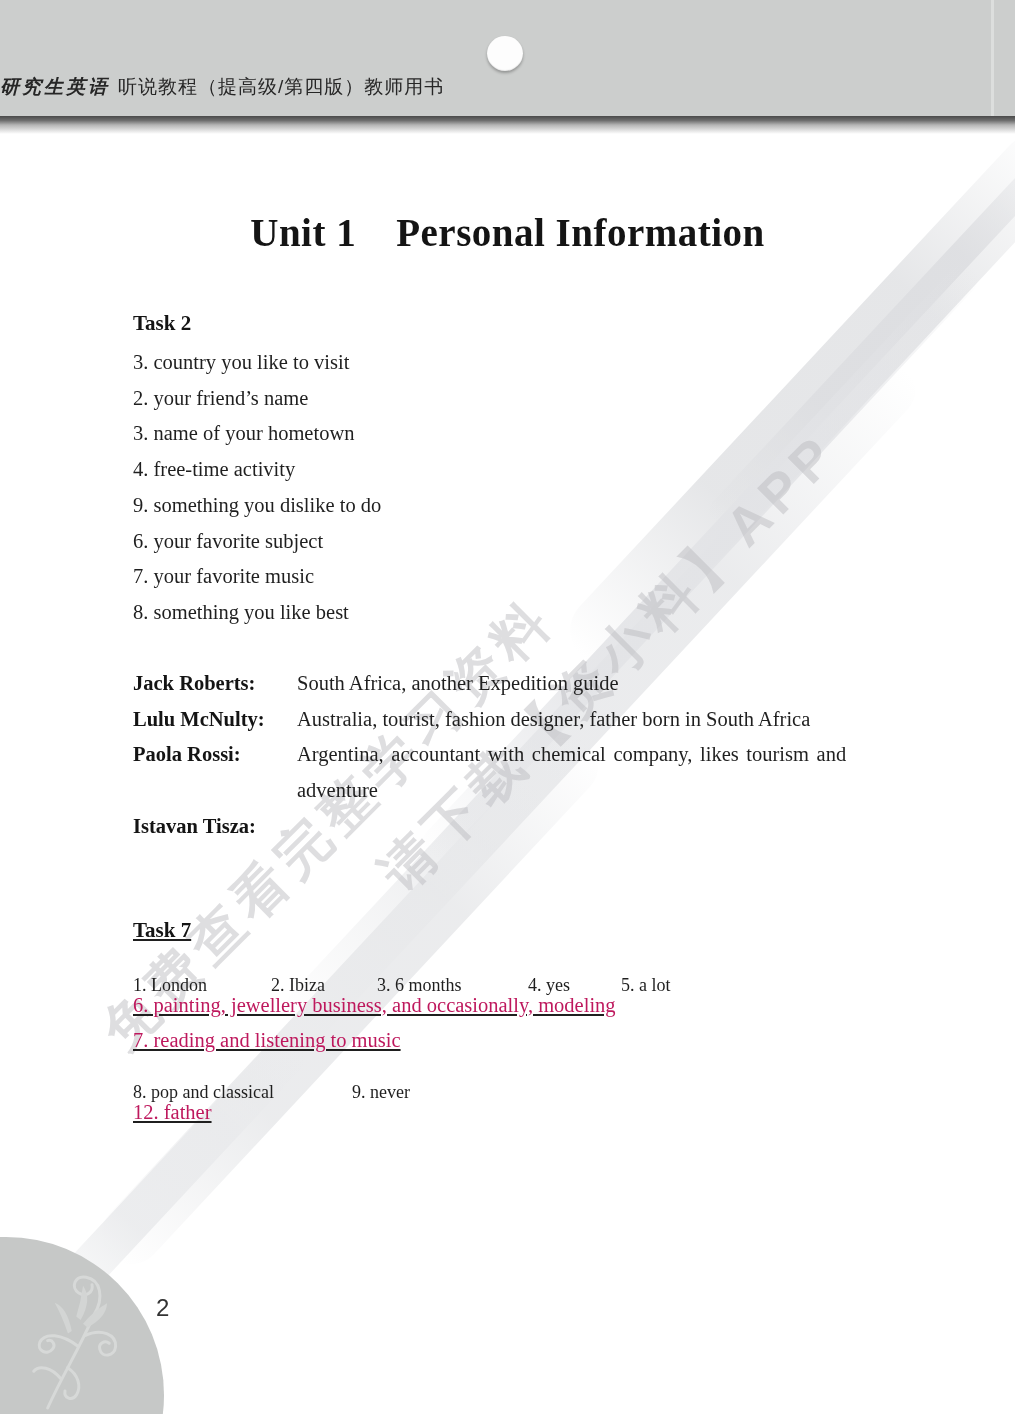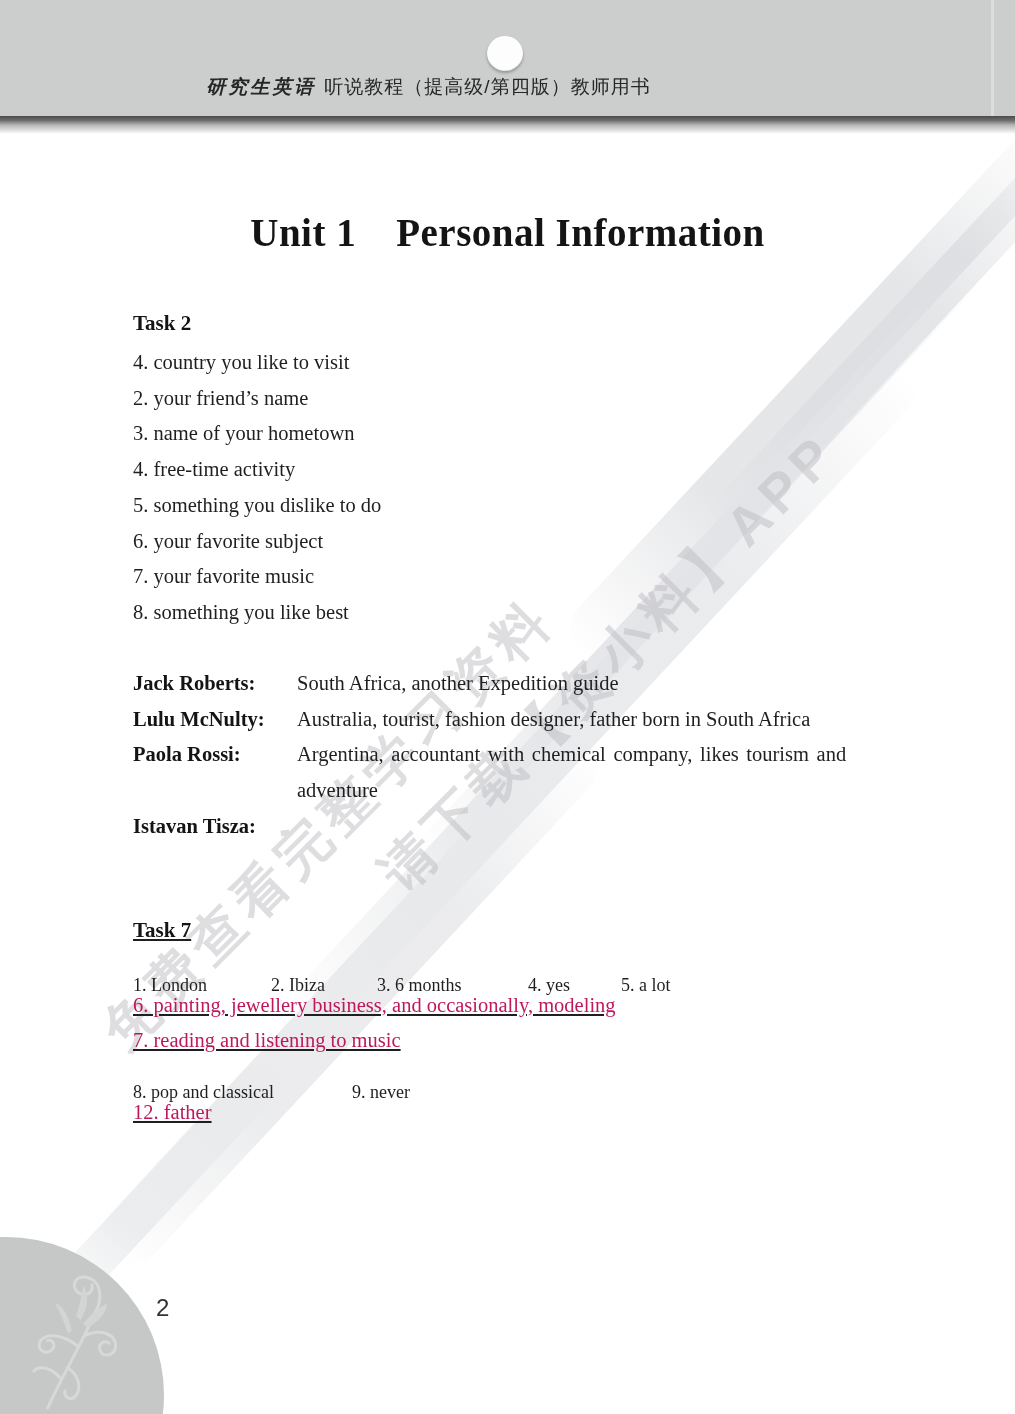--- a/index.html
+++ b/index.html
@@ -27,21 +27,21 @@
   }
   .binder-hole {
     position: absolute; left: 487px; top: 36px;
     width: 36px; height: 35px;
     border-radius: 50%;
     background: #fdfdfd;
     box-shadow: 0 2px 3px rgba(0,0,0,0.28), inset 0 -1px 1px rgba(0,0,0,0.08);
   }
   .header-title {
     position: absolute; left: 0; top: 74px; width: 857px;
-    text-align: center;
+    text-align: left;
     font-size: 19px; color: #262626;
     letter-spacing: 1px;
     white-space: nowrap;
   }
   .header-title .calli {
     font-family: "Liberation Serif", serif;
     font-style: italic; font-weight: bold;
     letter-spacing: 3px;
     margin-right: 8px;
   }
@@ -174,25 +174,25 @@
 
 <div class="content">
 
   <div class="page-title">
     <span class="unit">Unit 1</span><span>Personal Information</span>
   </div>
 
   <div class="task-block" id="task2">
     <div class="task-heading">Task 2</div>
     <ul>
-      <li class="item">4. country you like to visit</li>
+      <li class="item">3. country you like to visit</li>
       <li class="item">2. your friend’s name</li>
       <li class="item">3. name of your hometown</li>
       <li class="item">4. free-time activity</li>
-      <li class="item">5. something you dislike to do</li>
+      <li class="item">9. something you dislike to do</li>
       <li class="item">6. your favorite subject</li>
       <li class="item">7. your favorite music</li>
       <li class="item">8. something you like best</li>
     </ul>
   </div>
 
   <div class="task-block" id="task6">
     <div class="t6-row">
       <div class="t6-name">Jack Roberts:</div>
       <div class="t6-desc">South Africa, another Expedition guide</div>

